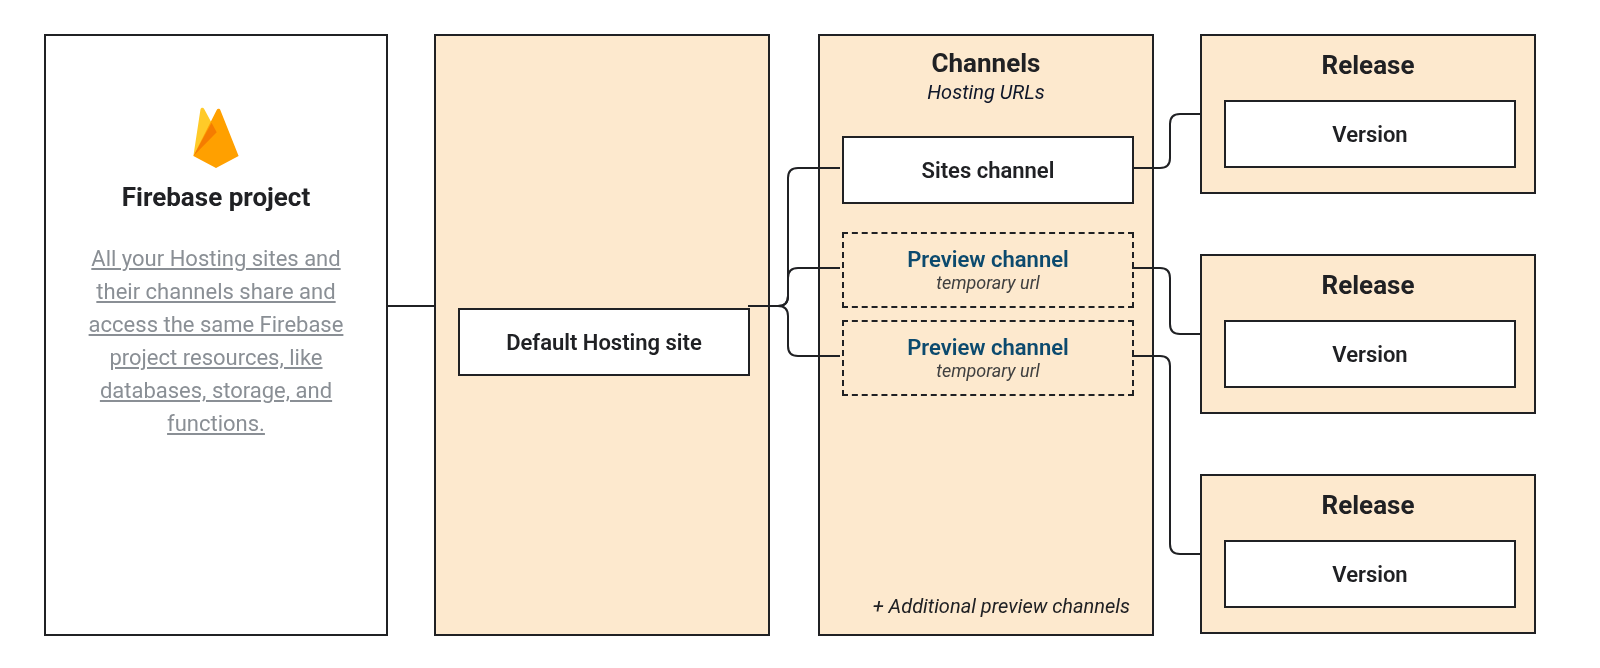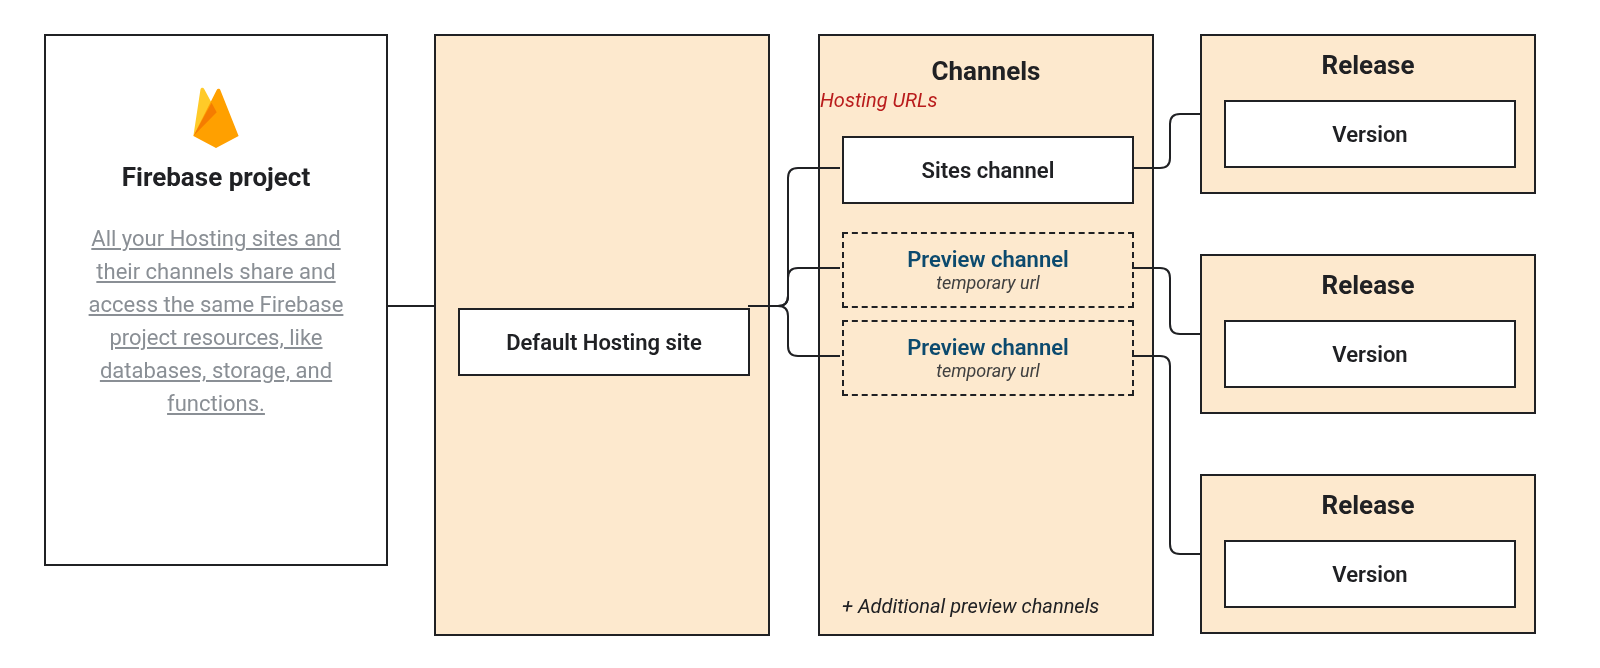--- a/index.html
+++ b/index.html
@@ -30,21 +30,22 @@
   }
   .title {
     font-weight: 700;
     font-size: 26px;
     text-align: center;
     color: #202124;
   }
   .subtitle {
     font-style: italic;
     font-size: 20px;
-    color: #b91c1c;
+    text-align: center;
+    color: #0f172a;
   }
   .desc {
     font-size: 22px;
     line-height: 1.5;
     text-align: center;
     color: #8a8f95;
   }
   .chip-label {
     font-weight: 600;
     font-size: 22px;
@@ -57,20 +58,21 @@
   .small-italic {
     font-style: italic;
     font-size: 18px;
     text-align: center;
     color: #404040;
   }
   .footer-note {
     font-style: italic;
     font-size: 20px;
     color: #202124;
+    text-align: right;
   }
   .dashed {
     border-style: dashed;
   }
   svg.connectors {
     position: absolute;
     left: 0;
     top: 0;
     width: 1600px;
     height: 668px;
@@ -80,41 +82,41 @@
     stroke: #202124;
     stroke-width: 2;
     fill: none;
   }
 </style>
 </head>
 <body>
 
 <div class="canvas">
 
-  <div class="box white" style="left:44px; top:34px; width:344px; height:532px; padding:40px 26px 26px 26px; text-align:center;">
+  <div class="box white" style="left:44px; top:34px; width:344px; height:602px; padding:60px 26px 26px 26px; text-align:center;">
     <div style="display:flex; justify-content:center; margin-top:10px; margin-bottom:14px;">
       <svg width="46" height="62" viewBox="0 0 256 351">
         <path d="M0 283L40 20c2-11 16-13 21-3l42 78L0 283z" fill="#FFCA28"></path>
         <path d="M0 283L132 22c4-9 18-8 21 2l103 259-128 68L0 283z" fill="#FFA000"></path>
         <path d="M0 283l103-188 29 54L0 283z" fill="#F57C00"></path>
       </svg>
     </div>
     <div class="title">Firebase project</div>
     <div class="desc" style="margin-top:30px;text-decoration:underline;">All your Hosting sites and their channels share and access the same Firebase project resources, like databases, storage, and functions.</div>
   </div>
 
   <div class="box peach" style="left:434px; top:34px; width:336px; height:602px;">
 
     <div class="box white" style="left:22px; top:272px; width:292px; height:68px; display:flex; align-items:center; justify-content:center;">
       <div class="chip-label">Default Hosting site</div>
     </div>
   </div>
 
   <div class="box peach" style="left:818px; top:34px; width:336px; height:602px;">
-    <div class="title" style="margin-top:20px;">Channels</div>
+    <div class="title" style="margin-top:12px;">Channels</div>
     <div class="subtitle" style="margin-top:2px;">Hosting URLs</div>
 
     <div class="box white" style="left:22px; top:100px; width:292px; height:68px; display:flex; align-items:center; justify-content:center;">
       <div class="chip-label">Sites channel</div>
     </div>
 
     <div class="box dashed" style="left:22px; top:196px; width:292px; height:76px; background:transparent; display:flex; flex-direction:column; align-items:center; justify-content:center;">
       <div class="chip-label muted">Preview channel</div>
       <div class="small-italic">temporary url</div>
     </div>

